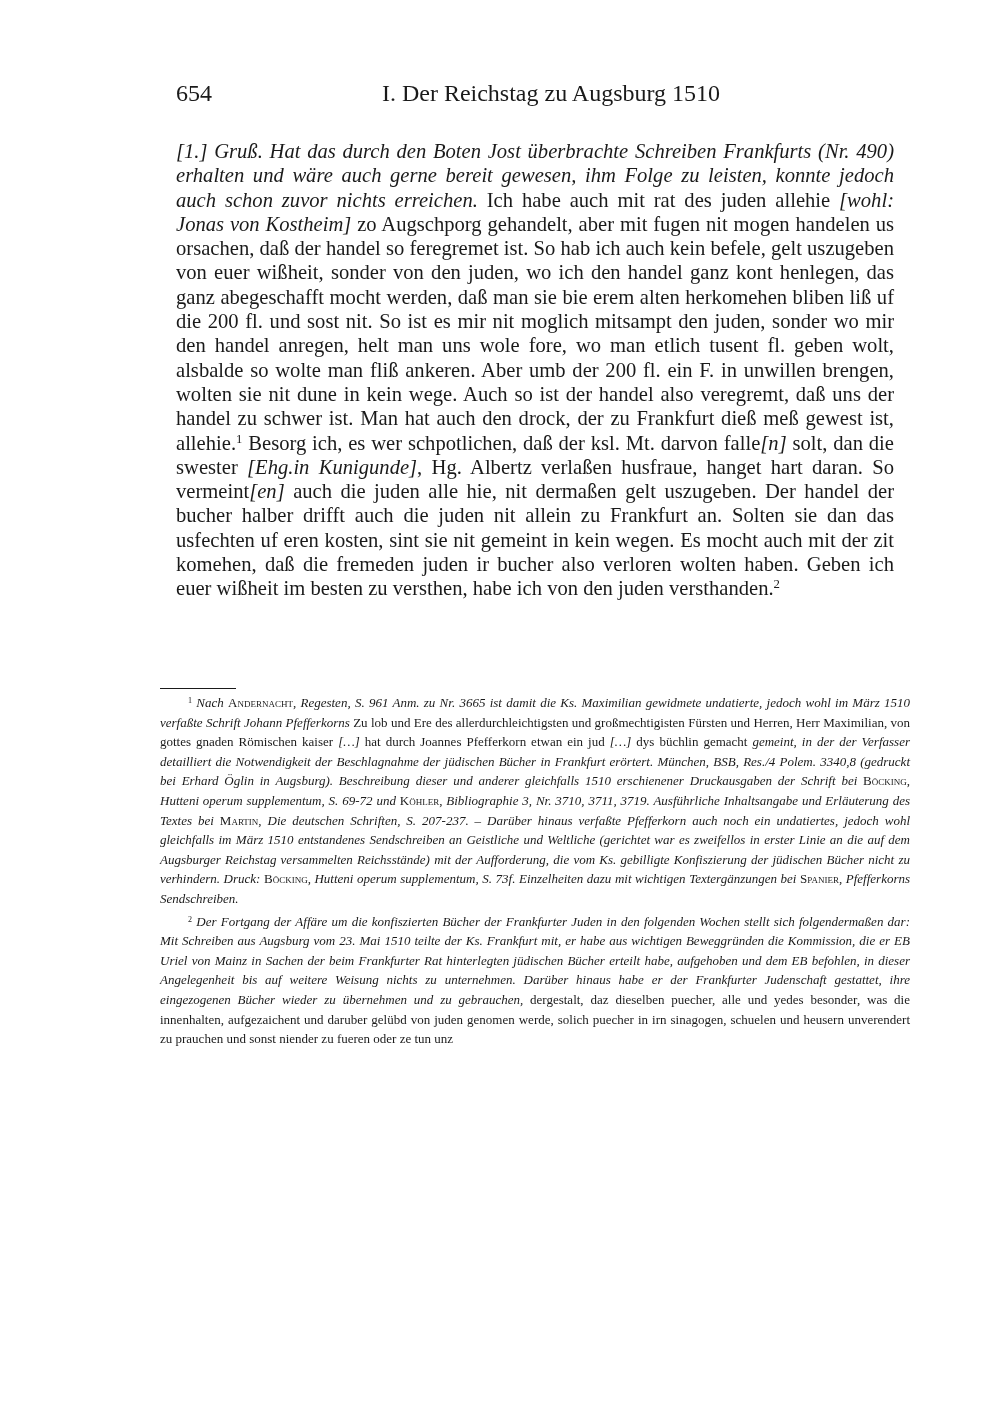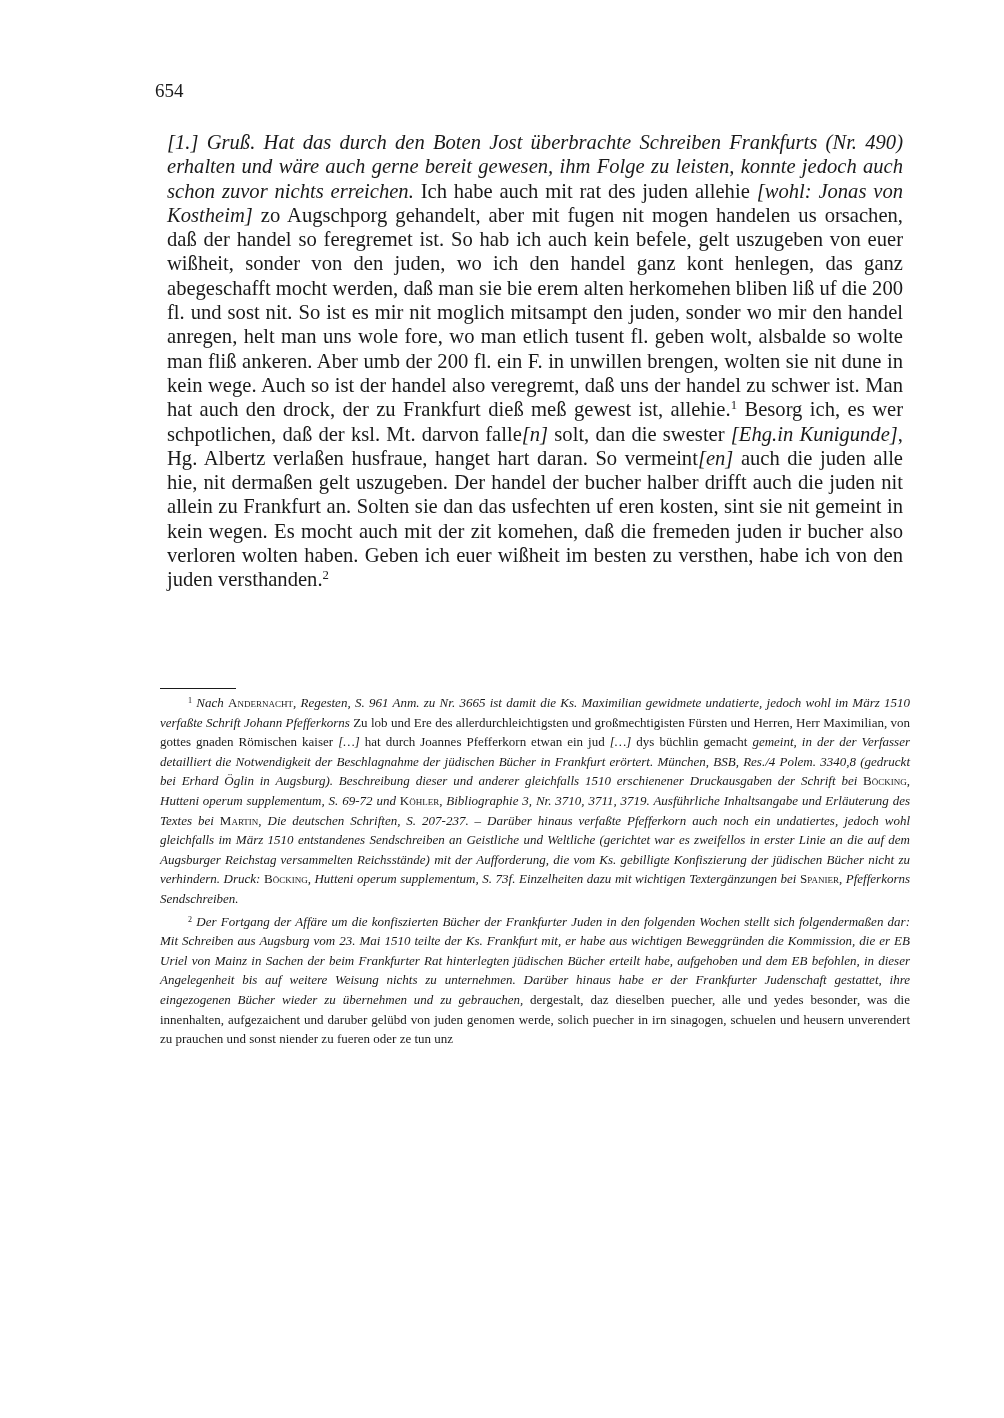--- a/index.html
+++ b/index.html
@@ -1,36 +1,37 @@
 <!DOCTYPE html>
 <html><head>
 <meta charset="utf-8">
 <style>
   html, body { margin:0; padding:0; background:#ffffff; }
   body { width:1004px; height:1418px; position:relative; overflow:hidden; color:#1a1a1a;
          font-family:"Liberation Serif","DejaVu Serif",serif; }
-  .header { position:absolute; top:80px; left:155px; width:750px; height:28px; font-size:19px; }
+  .header { position:absolute; top:80px; left:176px; width:750px; height:28px; font-size:24px; }
   .page-num { position:absolute; left:0; top:0; }
   .running-title { position:absolute; left:0; right:0; top:0; text-align:center; }
   .main { position:absolute; top:123px; left:160px; width:750px; font-size:20.6px; line-height:24.3px;
           text-align:justify; hyphens:auto; }
-  .main p { margin:7px; }
+  .main p { margin:16px; }
   .rule { position:absolute; top:688px; left:160px; width:76px; border-top:1px solid #1a1a1a; }
   .notes { position:absolute; top:693px; left:160px; width:750px; font-size:13px; line-height:19.6px;
            text-align:justify; }
   .notes p { margin:0 0 3px 0; text-indent:28px; }
   i { font-style:italic; }
   .sc { font-variant:small-caps; }
   sup { font-size:0.62em; line-height:0; vertical-align:0.55em; }
 </style>
 </head>
 <body>
 
 <div class="header">
   <span class="page-num">654</span>
+  <span class="running-title">I. Der Reichstag zu Augsburg 1510</span>
 </div>
 
 <div class="main">
   <p id="main-para"><i>[1.] Gruß. Hat das durch den Boten Jost überbrachte Schreiben Frankfurts (Nr. 490) erhalten und wäre auch gerne bereit gewesen, ihm Folge zu leisten, konnte jedoch auch schon zuvor nichts erreichen.</i><span> Ich habe auch mit rat des juden allehie </span><i>[wohl: Jonas von Kostheim]</i><span> zo Augschporg gehandelt, aber mit fugen nit mogen handelen us orsachen, daß der handel so feregremet ist. So hab ich auch kein befele, gelt uszugeben von euer wißheit, sonder von den juden, wo ich den handel ganz kont henlegen, das ganz abegeschafft mocht werden, daß man sie bie erem alten herkomehen bliben liß uf die 200 fl. und sost nit. So ist es mir nit moglich mitsampt den juden, sonder wo mir den handel anregen, helt man uns wole fore, wo man etlich tusent fl. geben wolt, alsbalde so wolte man fliß ankeren. Aber umb der 200 fl. ein F. in unwillen brengen, wolten sie nit dune in kein wege. Auch so ist der handel also veregremt, daß uns der handel zu schwer ist. Man hat auch den drock, der zu Frankfurt dieß meß gewest ist, allehie.</span><sup>1</sup><span> Besorg ich, es wer schpotlichen, daß der ksl. Mt. darvon falle</span><i>[n]</i><span> solt, dan die swester </span><i>[Ehg.in Kunigunde]</i><span>, Hg. Albertz verlaßen husfraue, hanget hart daran. So vermeint</span><i>[en]</i><span> auch die juden alle hie, nit dermaßen gelt uszugeben. Der handel der bucher halber drifft auch die juden nit allein zu Frankfurt an. Solten sie dan das usfechten uf eren kosten, sint sie nit gemeint in kein wegen. Es mocht auch mit der zit komehen, daß die fremeden juden ir bucher also verloren wolten haben. Geben ich euer wißheit im besten zu versthen, habe ich von den juden versthanden.</span><sup>2</sup></p>
 </div>
 
 <div class="rule"></div>
 
 <div class="notes">
   <p id="fn-0">

